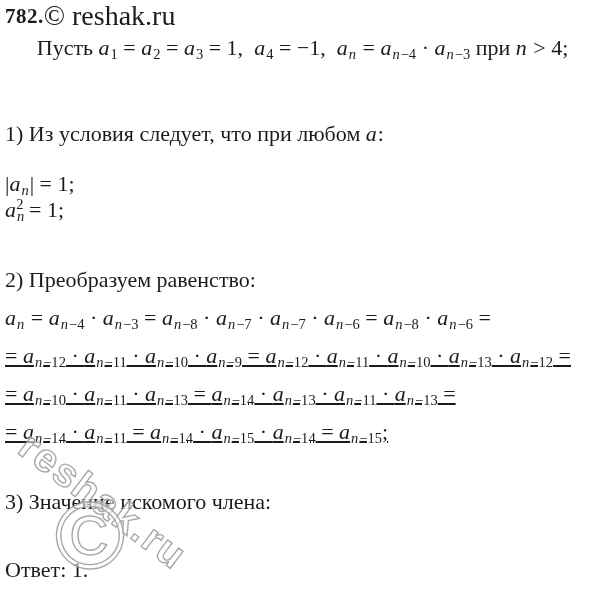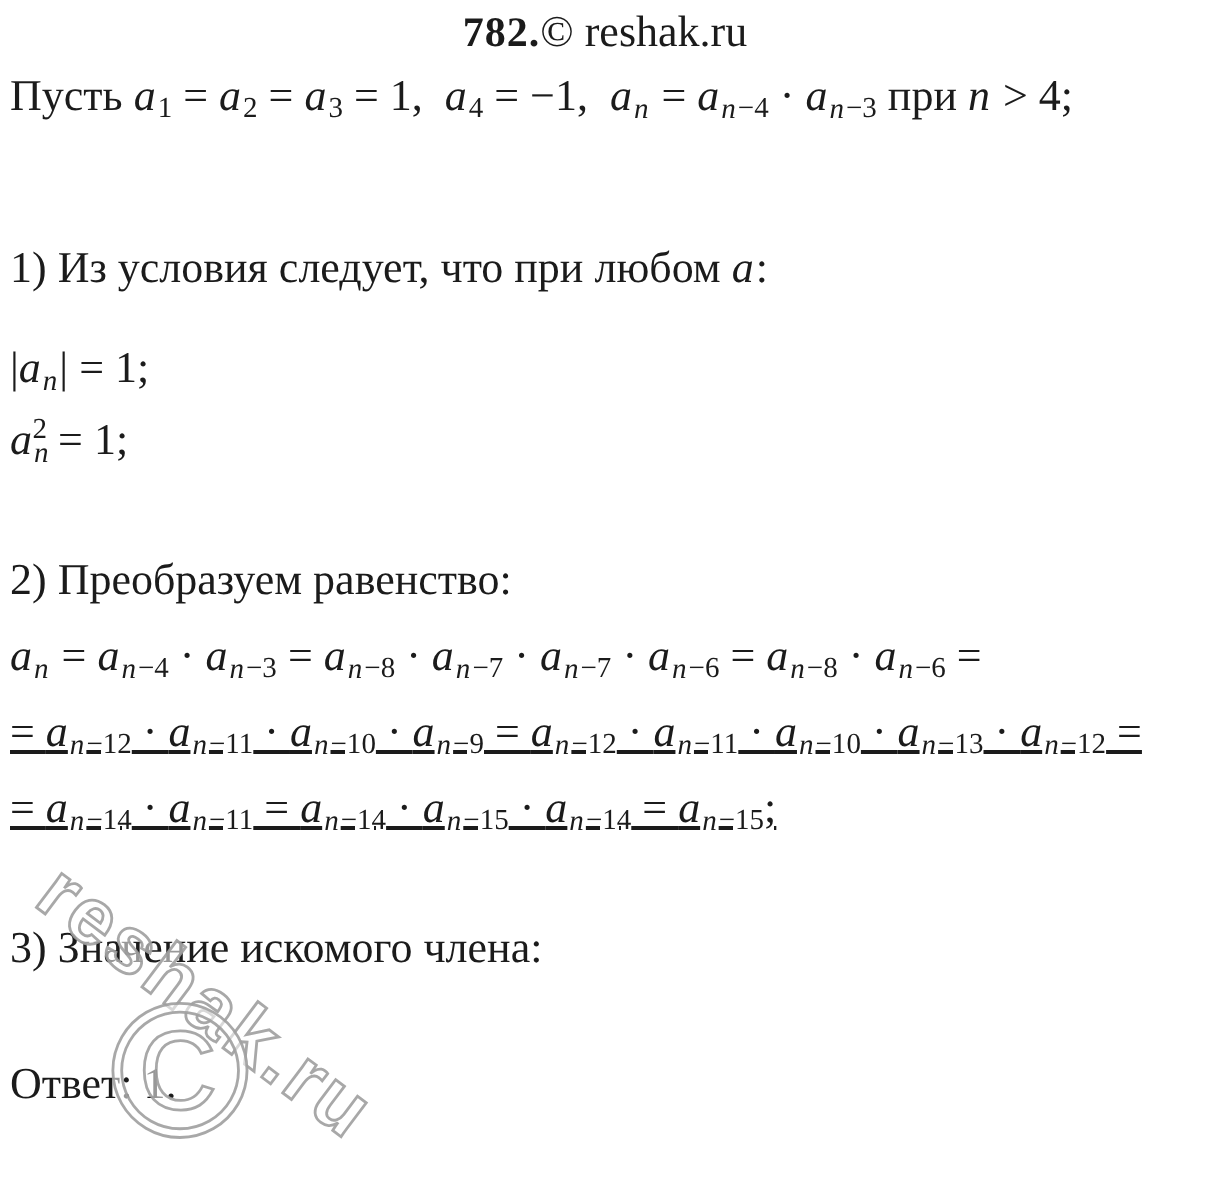--- a/index.html
+++ b/index.html
@@ -18,31 +18,31 @@
     color: #1b1b1b;
     background: #ffffff;
   }
   .content {
     position: relative;
     z-index: 1;
     padding: 3px 5px 0 5px;
   }
   .header-row {
     display: flex;
-    justify-content: center;
+    justify-content: flex-start;
     align-items: flex-start;
     line-height: 26px;
   }
   .problem-number {
     font-weight: bold;
     font-size: 21px;
     letter-spacing: 0.5px;
   }
   .copyright-label {
-    font-size: 22px;
+    font-size: 28px;
   }
   .math-line, .section-heading, .answer-line {
     font-size: 22px;
     line-height: 26px;
     white-space: pre-wrap;
   }
   .math-line i, .section-heading i {
     font-style: italic;
     padding-right: 1px;
   }
@@ -52,24 +52,24 @@
     line-height: 0;
   }
   .math-line sup, .section-heading sup {
     font-size: 66%;
     vertical-align: 0.55em;
     line-height: 0;
   }
   
   .math-line sub + sup { margin-left: -0.62em; }
 
-  .intro-line       { margin-top: 6px;  }
+  .intro-line       { margin-top: 6px; text-align: center;  }
   .sec1-heading     { margin-top: 60px; }
   .sec1-line1       { margin-top: 24px; }
-  .sec1-line2       { margin-top: 10px; }
+  .sec1-line2       { }
   .sec2-heading     { margin-top: 44px; }
   .sec2-line1       { margin-top: 12px; }
   .sec2-line2, .sec2-line3, .sec2-line4 { margin-top: 12px; text-decoration: underline; }
   .sec3-heading     { margin-top: 44px; }
   .sec3-line1       { margin-top: 10px; }
   .answer-line      { margin-top: 42px; }
 
   .watermark {
     position: absolute;
     left: 2px;
@@ -117,20 +117,21 @@
     <div class="section">
       <div class="section-heading sec1-heading">1) Из условия следует, что при любом <i>a</i>:</div>
       <div class="math-line sec1-line1">|<i>a</i><sub><i>n</i></sub>| = 1;</div>
       <div class="math-line sec1-line2"><i>a</i><sub><i>n</i></sub><sup>2</sup> = 1;</div>
     </div>
 
     <div class="section">
       <div class="section-heading sec2-heading">2) Преобразуем равенство:</div>
       <div class="math-line sec2-line1"><i>a</i><sub><i>n</i></sub> = <i>a</i><sub><i>n</i>−4</sub> · <i>a</i><sub><i>n</i>−3</sub> = <i>a</i><sub><i>n</i>−8</sub> · <i>a</i><sub><i>n</i>−7</sub> · <i>a</i><sub><i>n</i>−7</sub> · <i>a</i><sub><i>n</i>−6</sub> = <i>a</i><sub><i>n</i>−8</sub> · <i>a</i><sub><i>n</i>−6</sub> =</div>
       <div class="math-line sec2-line2">= <i>a</i><sub><i>n</i>−12</sub> · <i>a</i><sub><i>n</i>−11</sub> · <i>a</i><sub><i>n</i>−10</sub> · <i>a</i><sub><i>n</i>−9</sub> = <i>a</i><sub><i>n</i>−12</sub> · <i>a</i><sub><i>n</i>−11</sub> · <i>a</i><sub><i>n</i>−10</sub> · <i>a</i><sub><i>n</i>−13</sub> · <i>a</i><sub><i>n</i>−12</sub> =</div>
+      <div class="math-line sec2-line3">= <i>a</i><sub><i>n</i>−10</sub> · <i>a</i><sub><i>n</i>−11</sub> · <i>a</i><sub><i>n</i>−13</sub> = <i>a</i><sub><i>n</i>−14</sub> · <i>a</i><sub><i>n</i>−13</sub> · <i>a</i><sub><i>n</i>−11</sub> · <i>a</i><sub><i>n</i>−13</sub> =</div>
       <div class="math-line sec2-line4">= <i>a</i><sub><i>n</i>−14</sub> · <i>a</i><sub><i>n</i>−11</sub> = <i>a</i><sub><i>n</i>−14</sub> · <i>a</i><sub><i>n</i>−15</sub> · <i>a</i><sub><i>n</i>−14</sub> = <i>a</i><sub><i>n</i>−15</sub>;</div>
     </div>
 
     <div class="section">
       <div class="section-heading sec3-heading">3) Значение искомого члена:</div>
     </div>
 
     <div class="answer-line">Ответ: 1.</div>
 
   </div>

